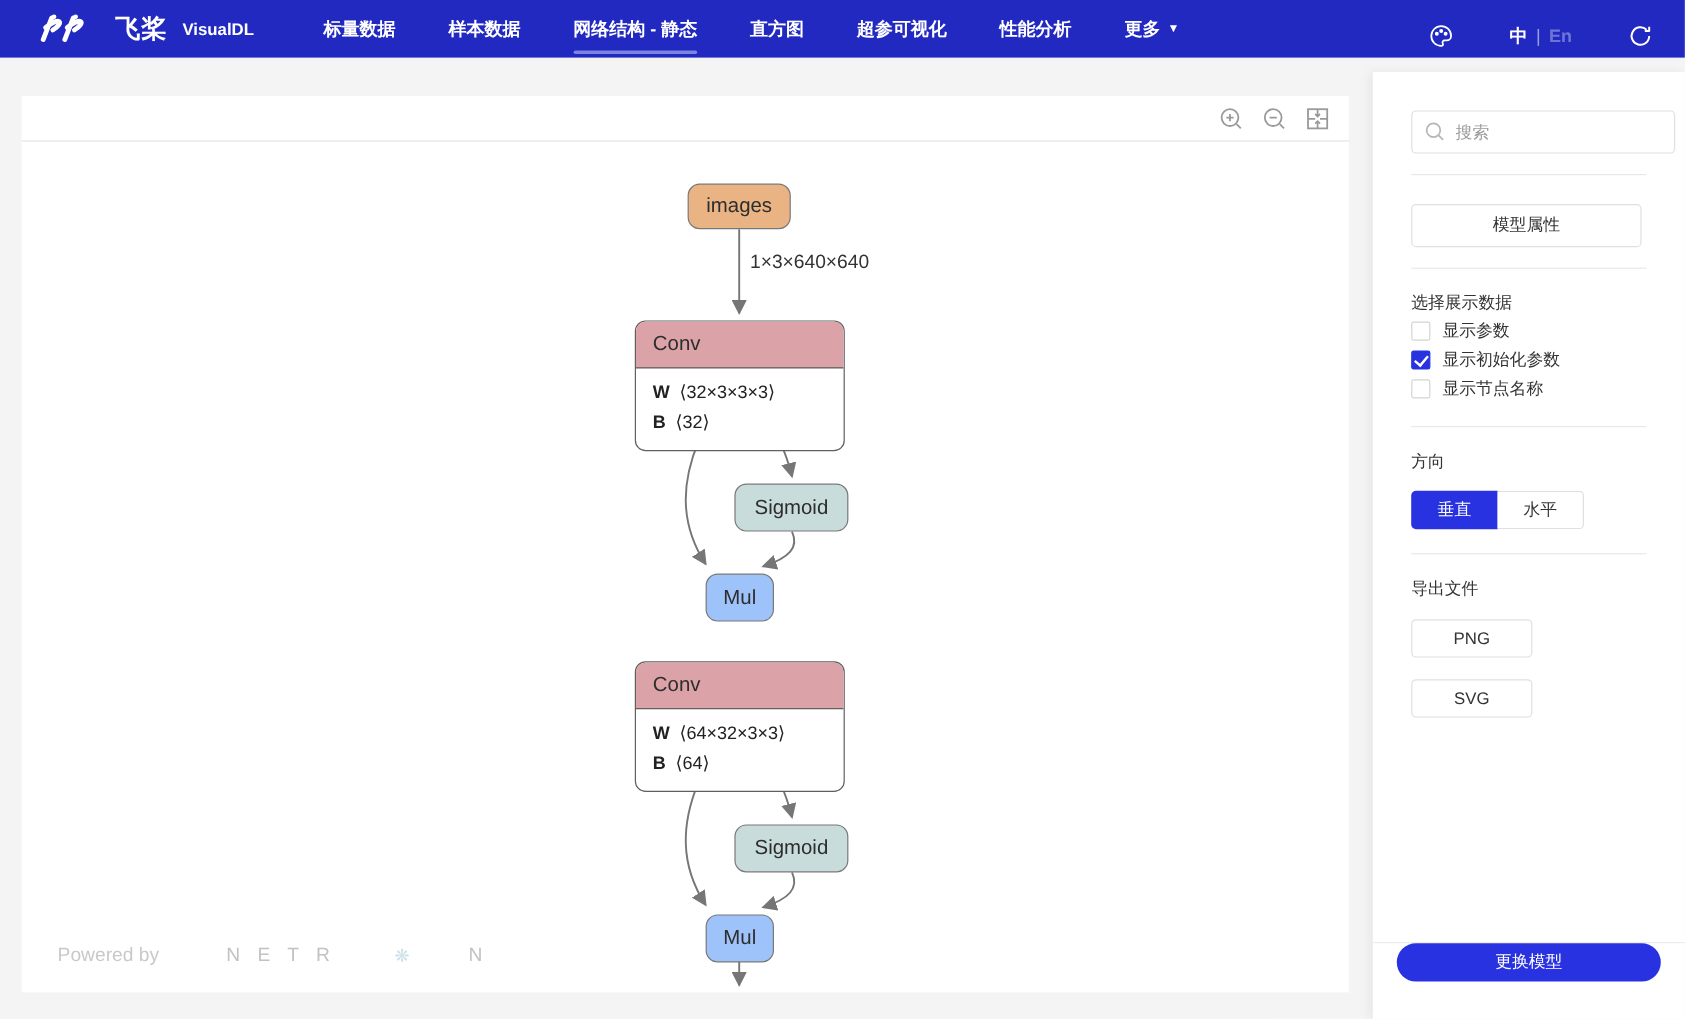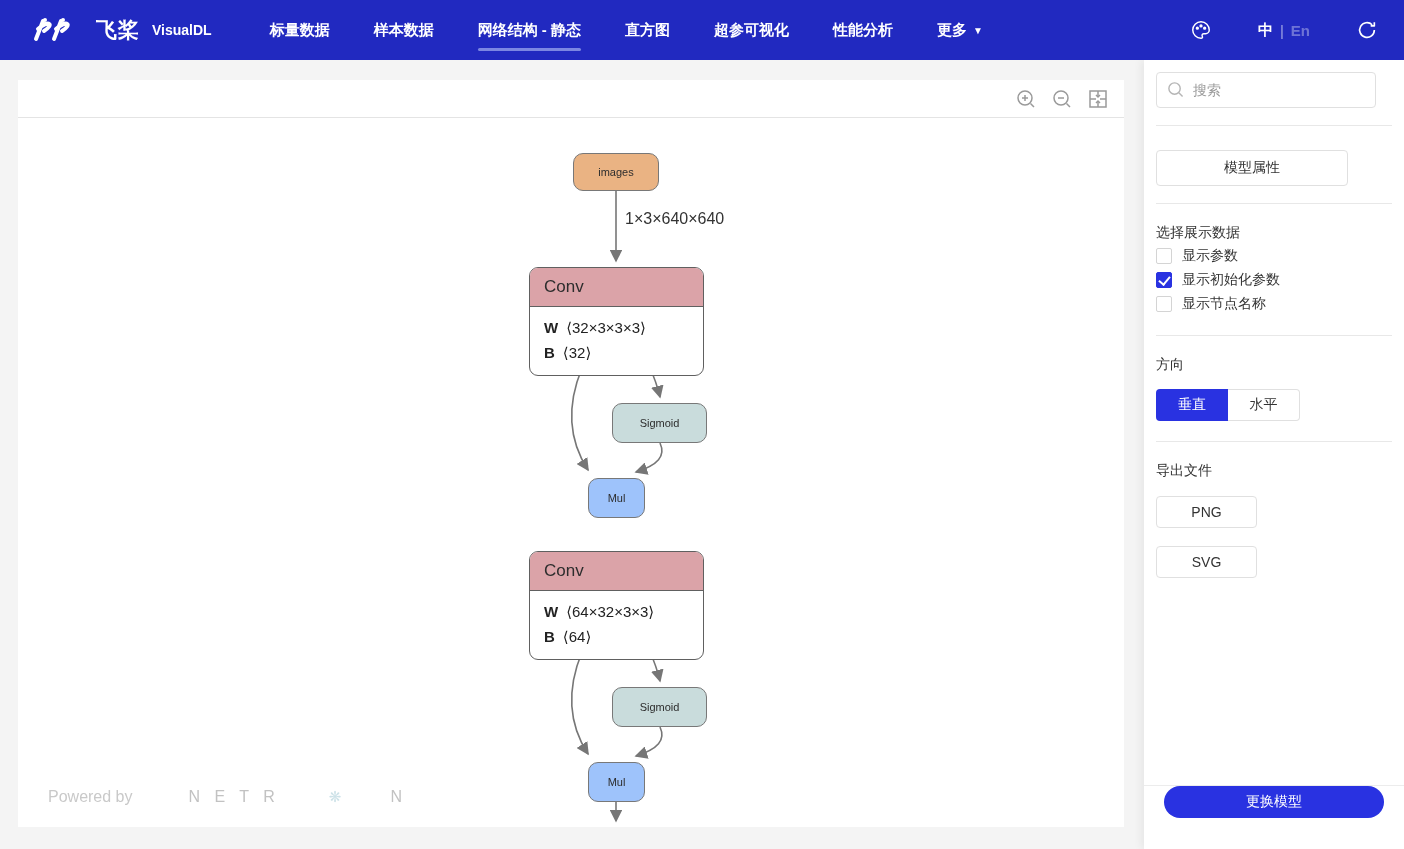--- a/index.html
+++ b/index.html
@@ -1,20 +1,20 @@
 <!DOCTYPE html>
 <html><head>
 <meta charset="utf-8">
 <style>
   * { margin:0; padding:0; box-sizing:border-box; }
   html,body { width:1404px; height:849px; overflow:hidden;
     font-family:"Liberation Sans","DejaVu Sans",sans-serif; background:#f4f4f4; }
 
   
-  .navbar { position:absolute; top:0; left:0; width:1404px; height:60px;
+  .navbar { position:absolute; top:0; left:0; width:1404px; height:48px;
     background:#2129c0; display:flex; align-items:center; color:#fff; z-index:10; }
   .logo { display:flex; align-items:center; margin-left:30px; gap:8px; }
   .logo-glyph { width:58px; height:26px; }
   .logo-cn { font-size:21px; font-weight:bold; letter-spacing:1px; }
   .logo-en { font-size:14px; font-weight:bold; margin-left:4px; }
   .nav-items { display:flex; align-items:center; margin-left:58px; gap:44px; height:60px; }
   .nav-item { position:relative; height:60px; display:flex; align-items:center;
     font-size:15px; font-weight:600; color:#fff; cursor:pointer; white-space:nowrap; }
   .nav-item .underline { display:none; }
   .nav-item.active .underline { display:block; position:absolute; left:0; right:0; bottom:9px;
@@ -30,21 +30,21 @@
   
   .canvas-card { position:absolute; left:18px; top:80px; width:1106px; height:747px;
     background:#fff; }
   .canvas-toolbar { height:38px; border-bottom:1px solid #e4e4e4; display:flex;
     align-items:center; justify-content:flex-end; gap:16px; padding-right:16px; }
   .ctool { width:20px; height:20px; cursor:pointer; }
   .graph-area { position:relative; width:1106px; height:708px; overflow:hidden; }
   .edges-svg { position:absolute; left:0; top:-38px; width:1106px; height:747px; }
 
   .gnode { position:absolute; display:flex; align-items:center; justify-content:center;
-    border:1.5px solid #787878; border-radius:10px; font-size:11px; color:#2d2d2d;
+    border:1.5px solid #787878; border-radius:10px; font-size:17px; color:#2d2d2d;
     cursor:pointer; }
   .node-images { left:555px; top:35px; width:86px; height:38px; background:#eab383; }
   .node-sigmoid1 { left:594px; top:285px; width:95px; height:40px; background:#c9dcdc; }
   .node-mul1 { left:570px; top:360px; width:57px; height:40px; background:#9ec3fb; }
   .node-sigmoid2 { left:594px; top:569px; width:95px; height:40px; background:#c9dcdc; }
   .node-mul2 { left:570px; top:644px; width:57px; height:40px; background:#9ec3fb; }
 
   .conv-node { position:absolute; left:511px; width:175px; border:1.5px solid #606060;
     border-radius:9px; overflow:hidden; background:#fff; cursor:pointer; }
   .conv1 { top:149px; } .conv2 { top:433px; }
@@ -56,21 +56,21 @@
   .edge-label { position:absolute; left:607px; top:92px; font-size:16px; color:#333;
     white-space:nowrap; }
 
   .watermark { position:absolute; left:30px; top:670px; font-size:16px; color:#c9c9c9;
     display:flex; align-items:center;gap:48px; }
   .wm-brand { letter-spacing:5px; margin-left:8px; color:#c2c2c2; }
   .wm-icon { color:#cde2e8; font-size:15px; margin:0 1px; }
 
   
   .sidebar { position:absolute; top:60px; right:0; width:260px; height:789px;
-    background:#fff; box-shadow:-3px 0 8px rgba(0,0,0,0.06); padding:12px; }
+    background:#fff; box-shadow:-3px 0 8px rgba(0,0,0,0.06); padding:32px; }
   .search-box { position:relative; width:220px; height:36px; }
   .search-box input { width:100%; height:100%; border:1px solid #e0e0e0; border-radius:4px;
     padding:0 10px 0 36px; font-size:14px; color:#333; outline:none;
     font-family:"Liberation Sans","DejaVu Sans",sans-serif; }
   .search-box input::placeholder { color:#9a9a9a; }
   .search-icon { position:absolute; left:11px; top:9px; width:17px; height:17px; }
   .divider { height:1px; background:#e8e8e8; margin-top:17px; }
   .outline-btn { width:192px; height:36px; border:1px solid #e0e0e0; border-radius:4px;
     background:#fff; font-size:14px; color:#333; cursor:pointer; display:flex;
     align-items:center; justify-content:center;

